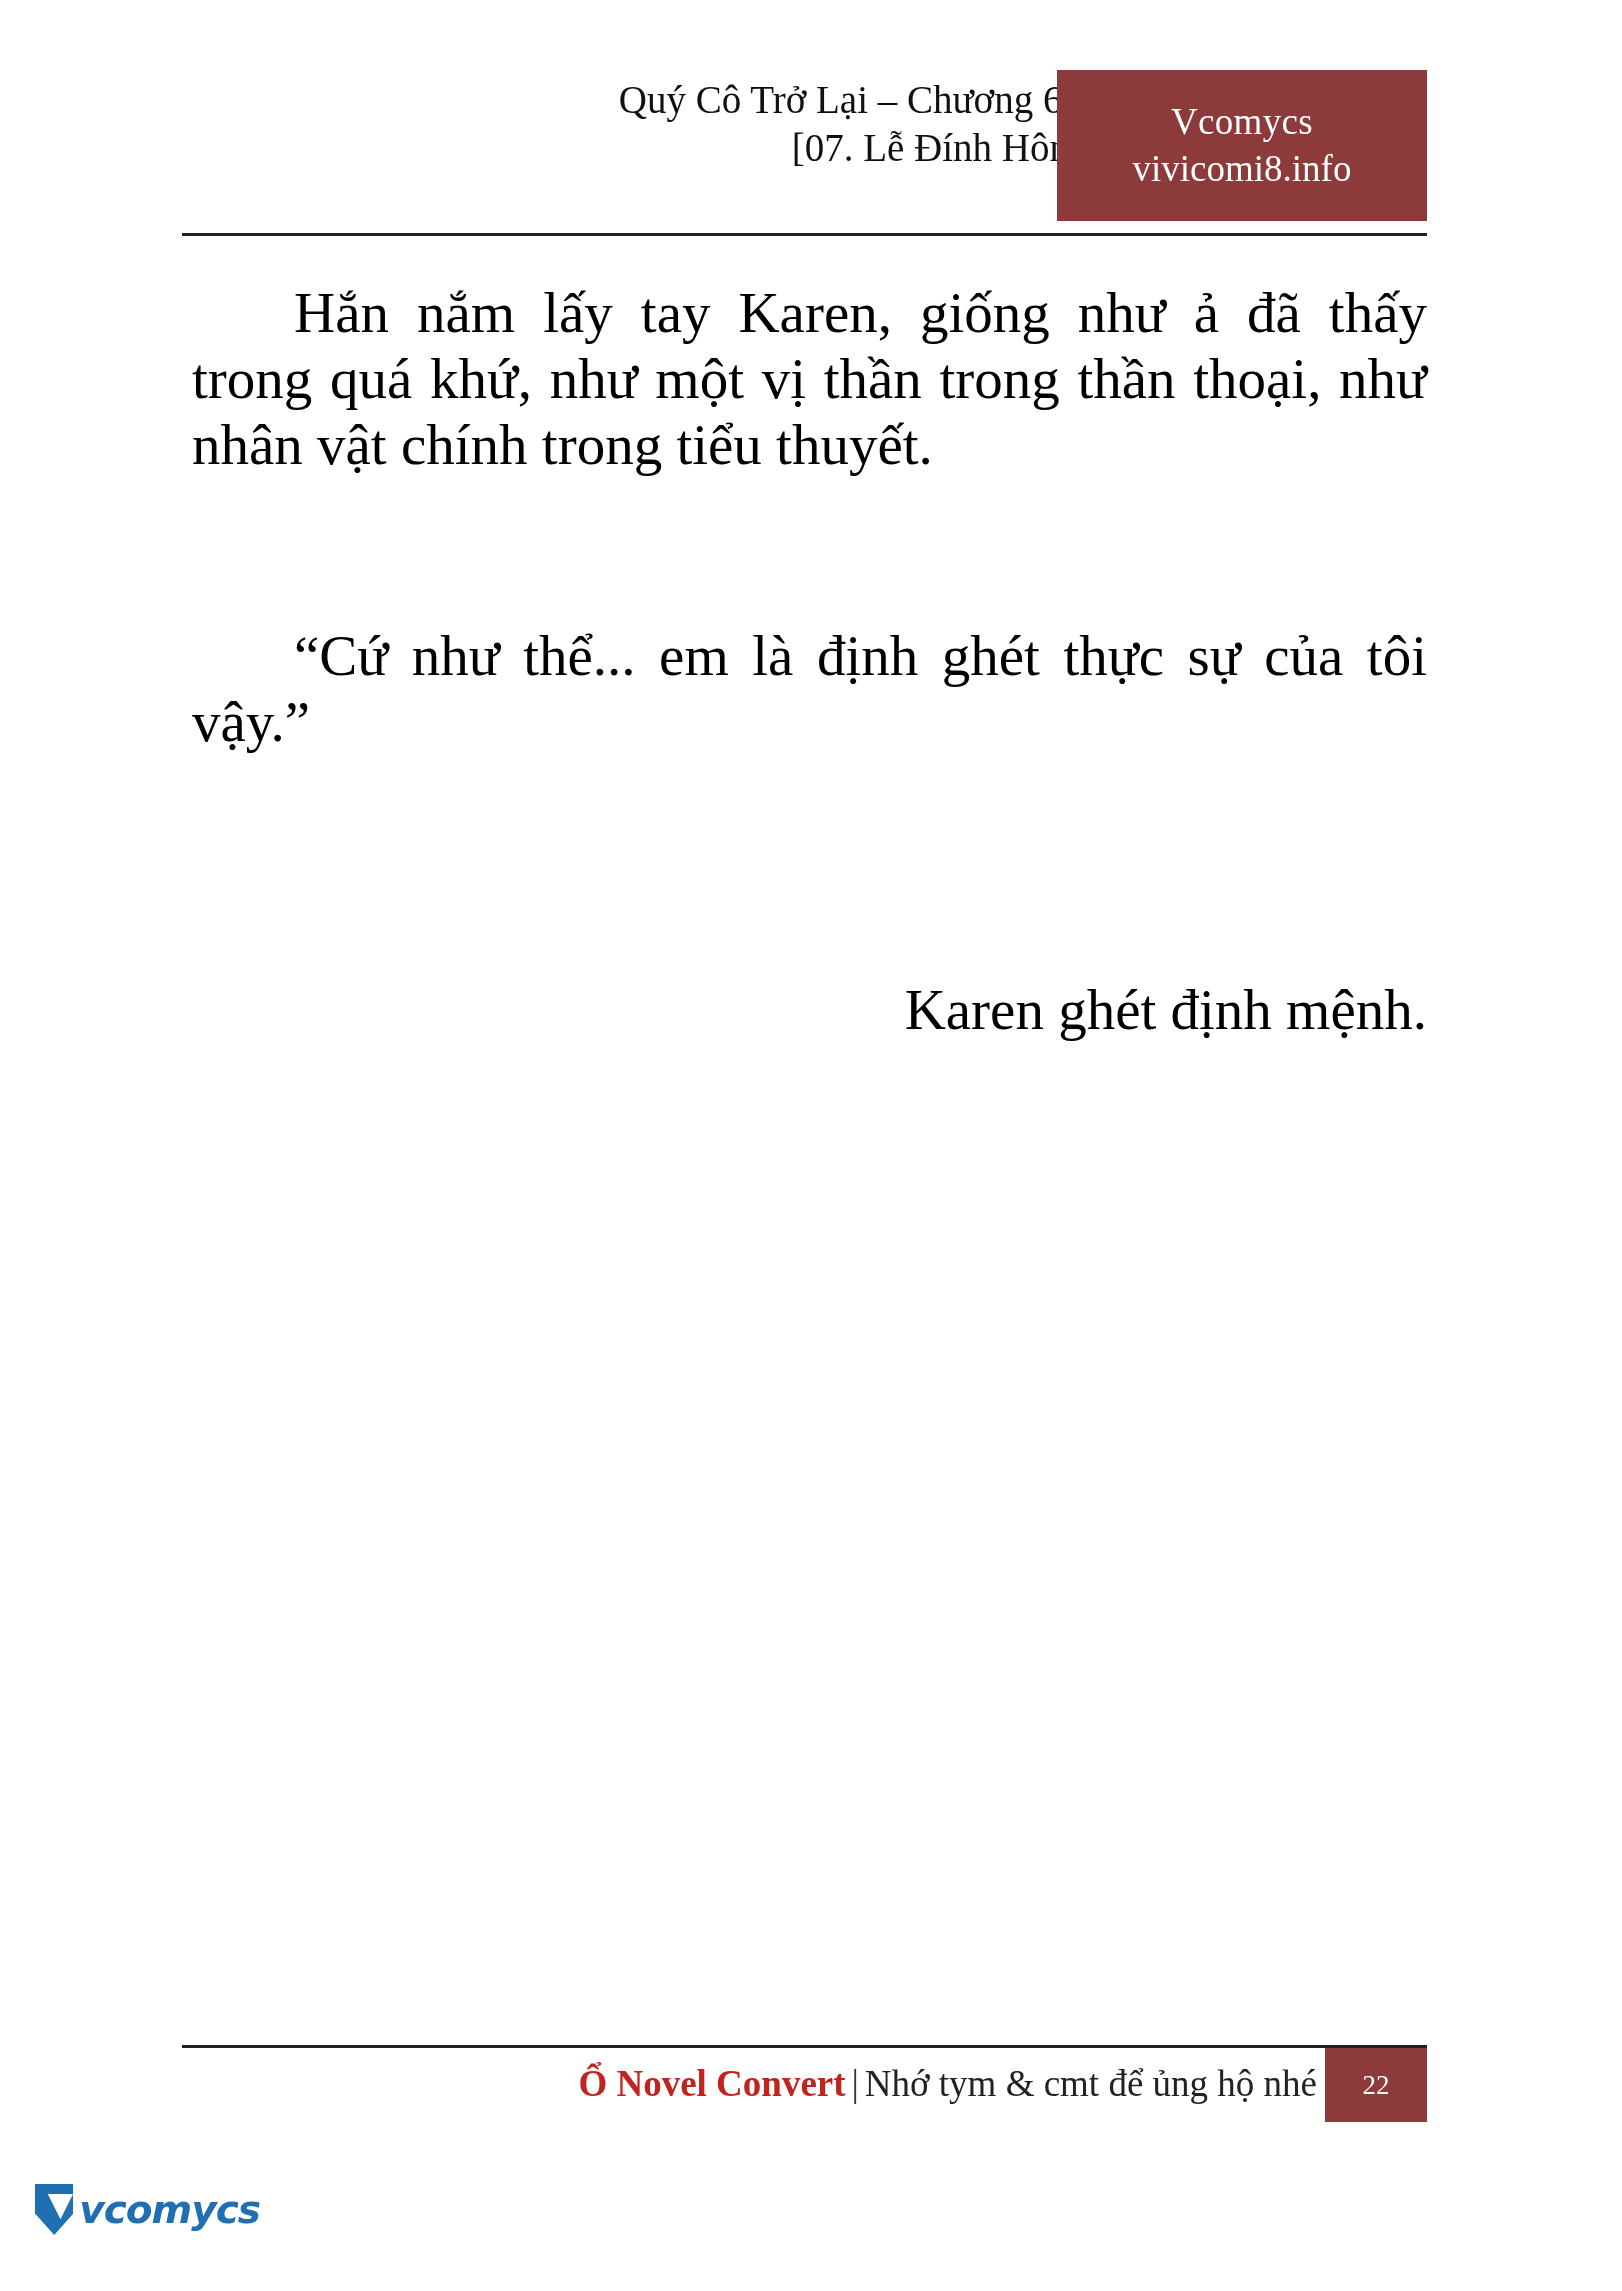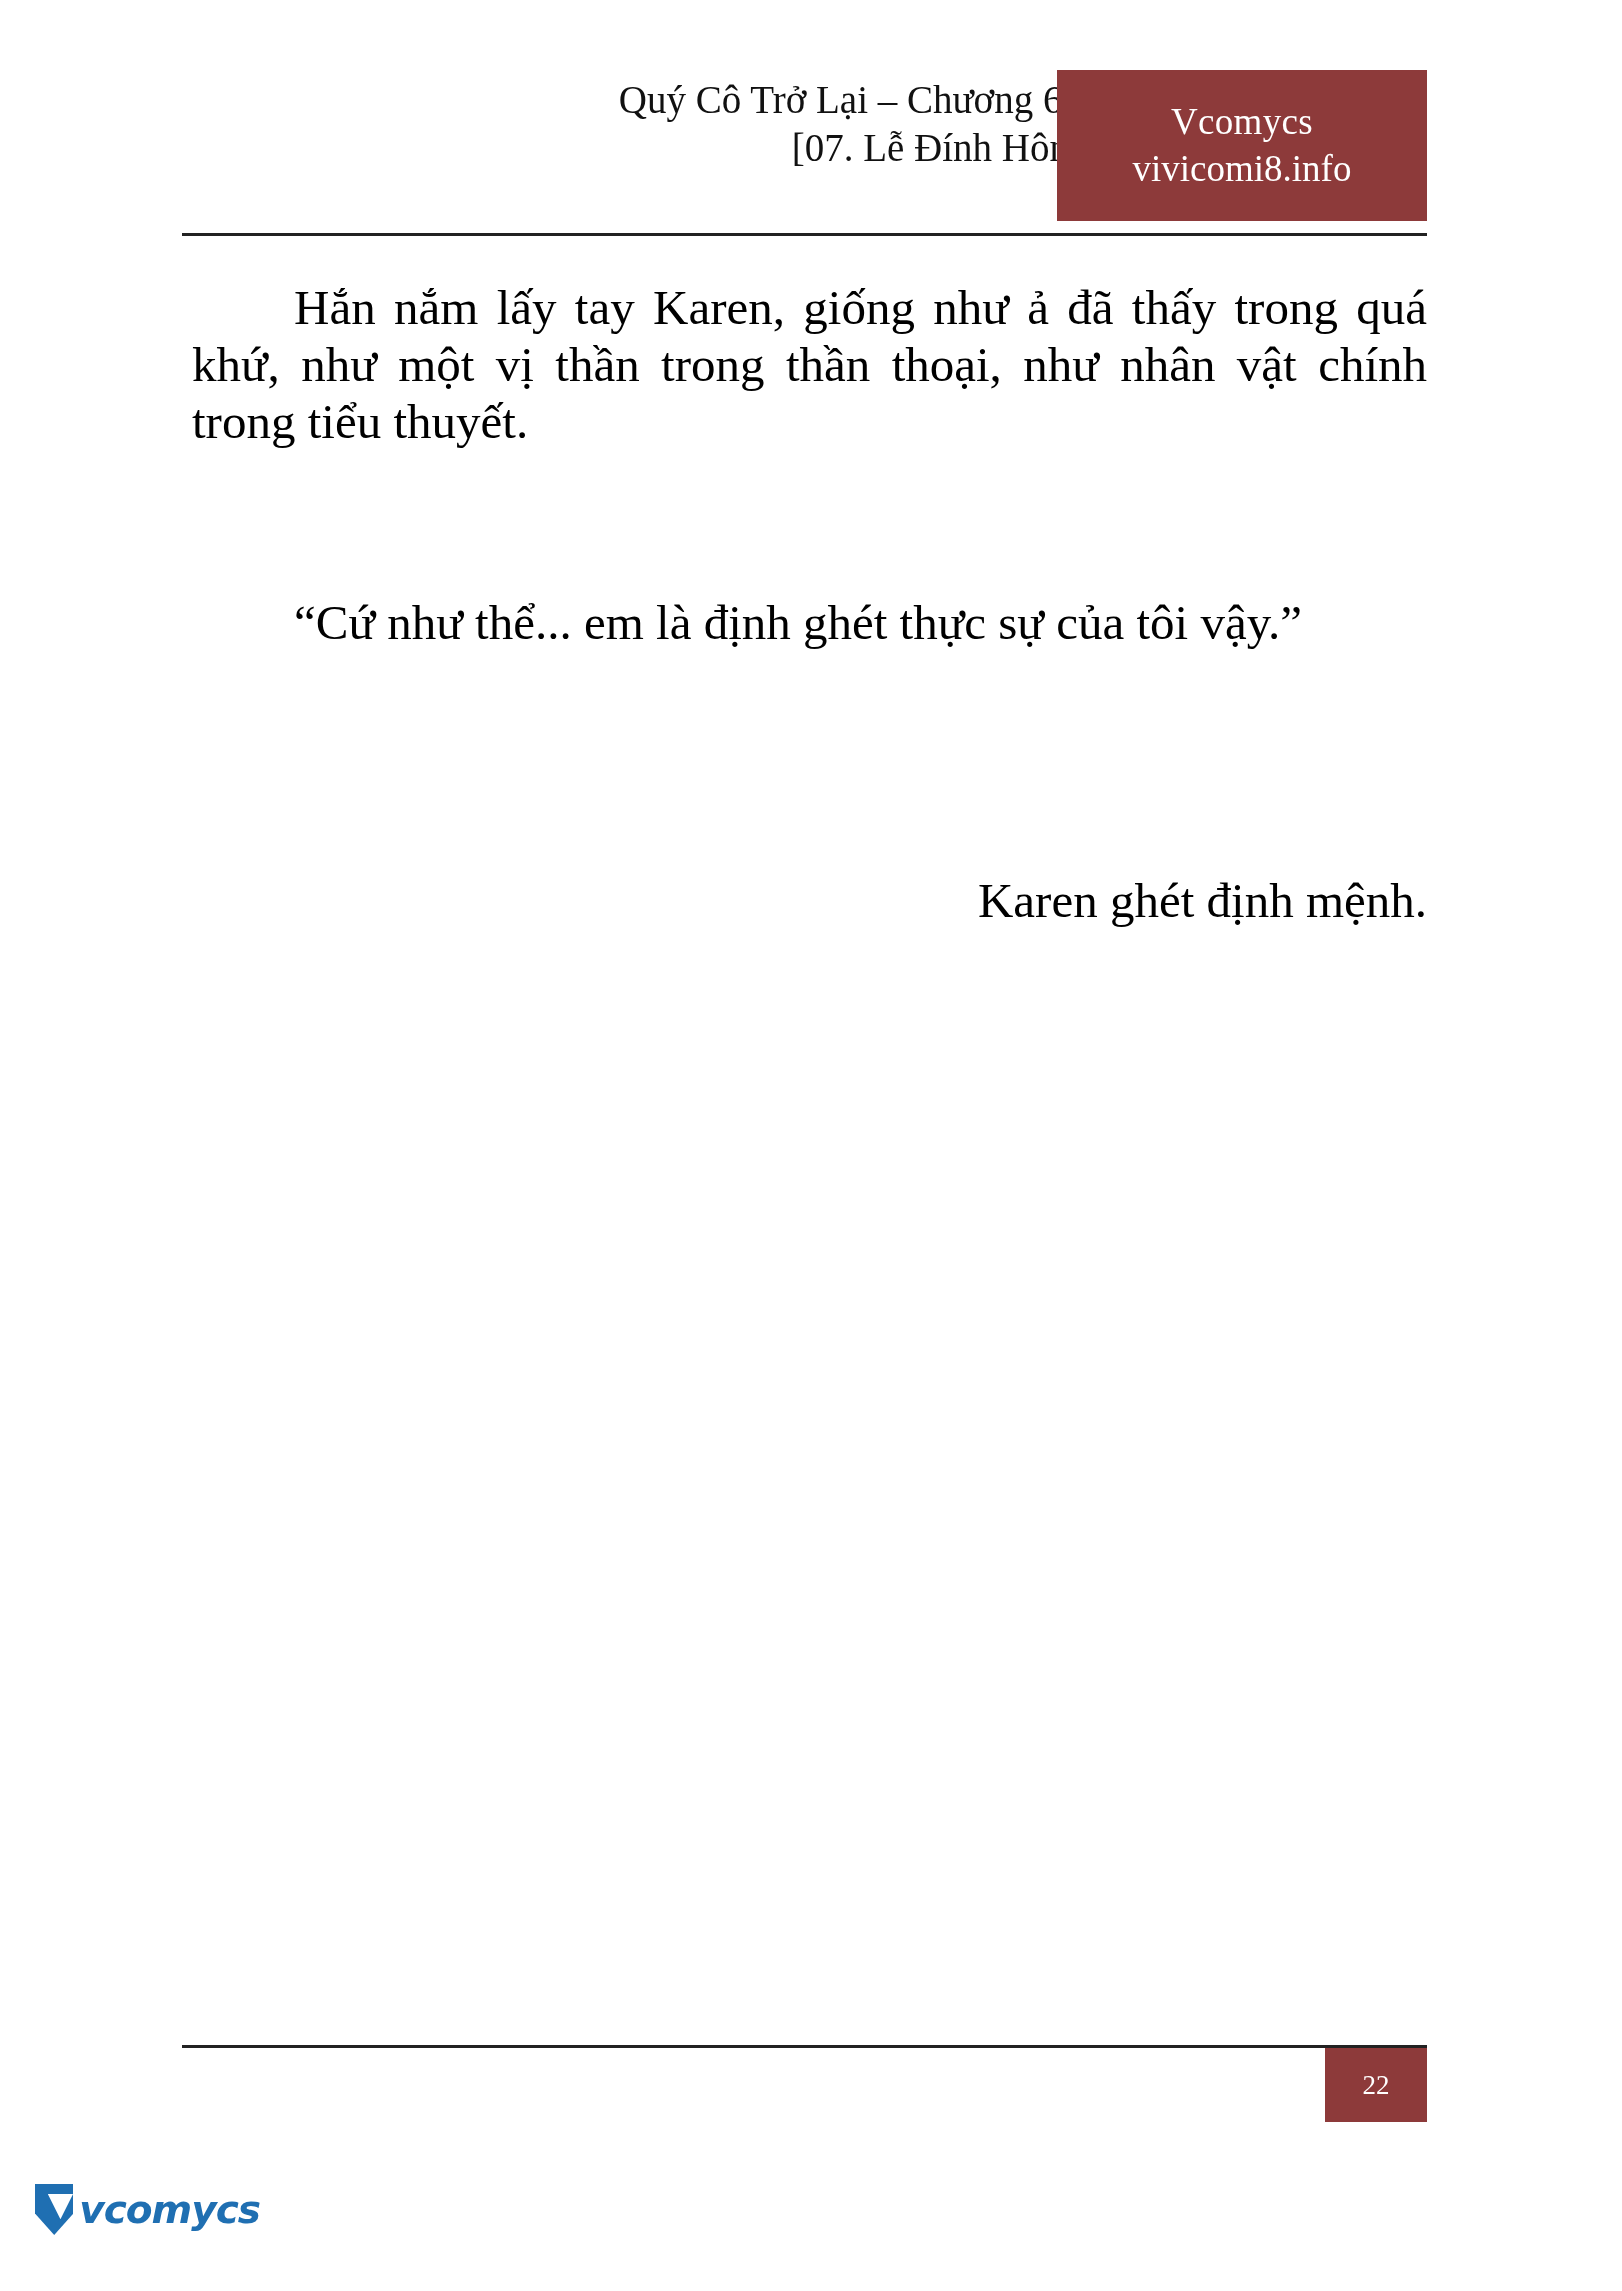--- a/index.html
+++ b/index.html
@@ -80,21 +80,21 @@
 
   
   .content {
     position: absolute;
     left: 192px;
     top: 280px;
     width: 1235px;
   }
   p.para {
     margin: 0 0 69px 0;
-    font-size: 49px;
+    font-size: 57px;
     line-height: 1.16;
     text-indent: 102px;
     color: #000000;
   }
   p.justify { text-align: justify; }
   p.left { text-align: right; }
 
   .gap-lg { height: 76px; }
   .gap-md { height: 61px; }
 
@@ -204,20 +204,23 @@
     <div class="gap-lg"></div>
     <p class="para justify">“Cứ như thể... em là định ghét thực sự của tôi vậy.”</p>
     <div class="gap-lg"></div>
     <div class="gap-lg"></div>
     <p class="para left">Karen ghét định mệnh.</p>
     <div class="gap-md"></div>
   </div>
 
   <div class="footer-rule"></div>
   <div class="footer">
+    <div class="footer-inner">
+      <span class="footer-brand">Ổ Novel Convert</span><span class="footer-sep">|</span><span class="footer-note">Nhớ tym &amp; cmt để ủng hộ nhé</span>
+    </div>
     <div class="page-num">22</div>
   </div>
 
   <div class="watermark">
     <span class="wm-badge"></span>
     <span class="wm-text">vcomycs</span>
   </div>
 
 </div>
 

